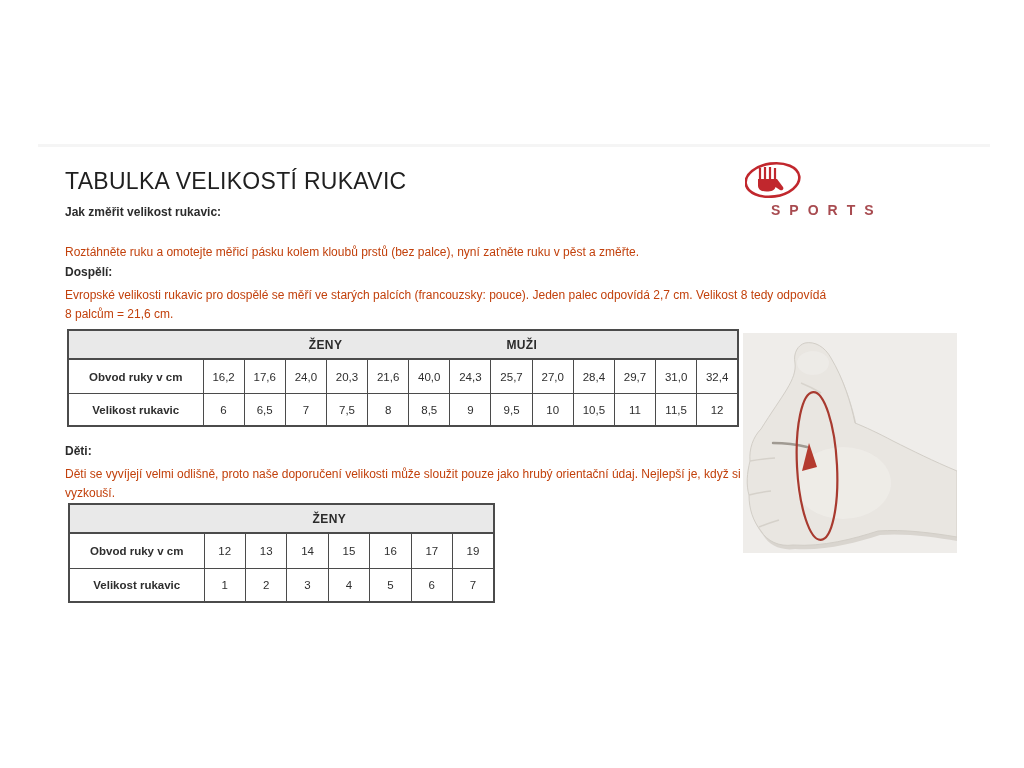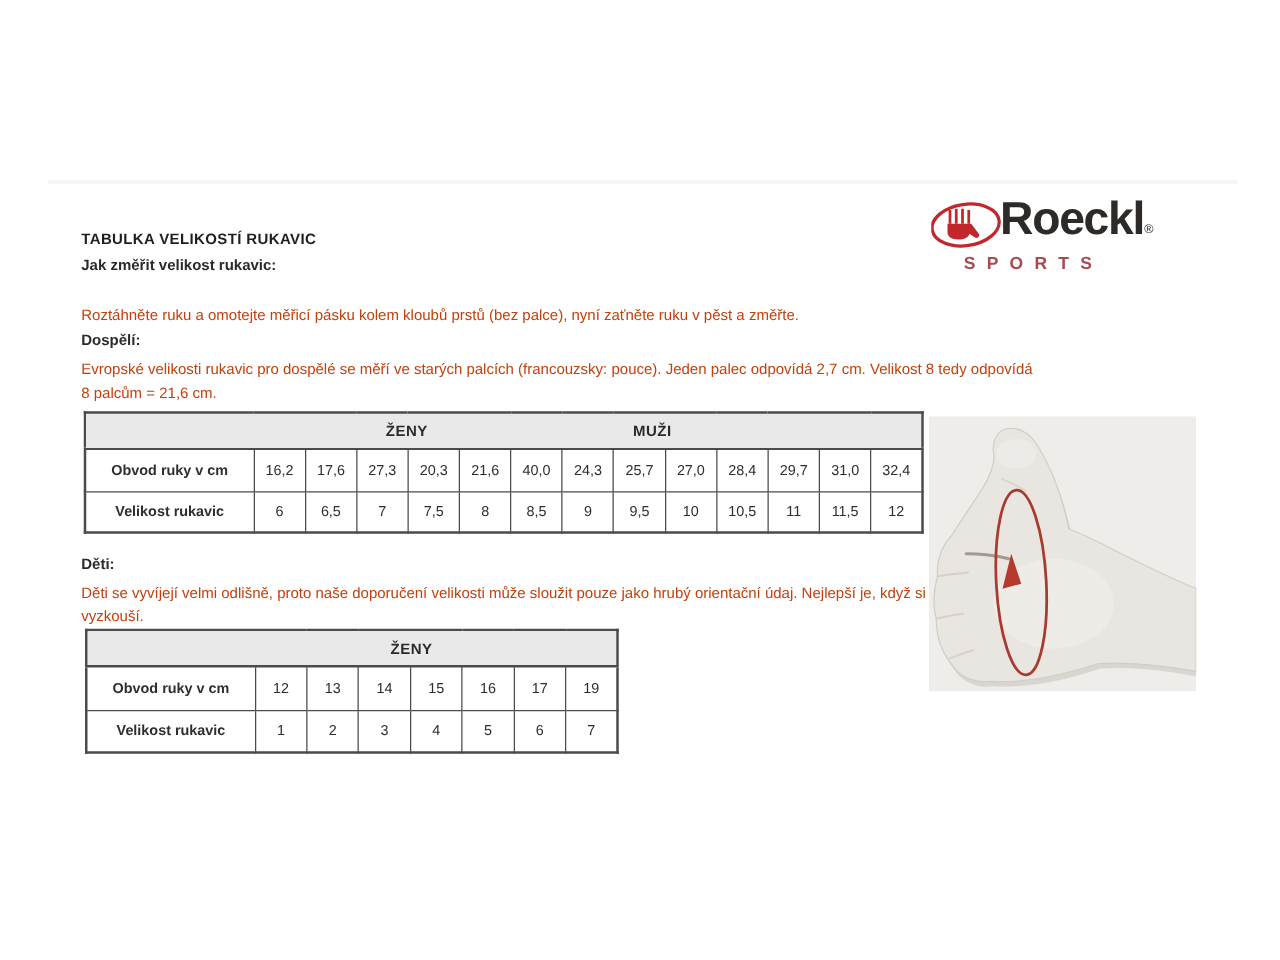--- a/index.html
+++ b/index.html
@@ -4,21 +4,21 @@
 <style>
   html,body{margin:0;padding:0;}
   body{width:1024px;height:768px;background:#ffffff;position:relative;overflow:hidden;
        font-family:"Liberation Sans",sans-serif;}
   .abs{position:absolute;}
 
   
   .top-divider{left:38px;top:144px;width:952px;height:3px;background:#f5f5f5;}
 
   
-  .page-title{left:65px;top:184px;font-size:12px;font-weight:bold;color:#1f1f1f;letter-spacing:.3px;}
+  .page-title{left:65px;top:168px;font-size:23px;font-weight:normal;color:#1f1f1f;letter-spacing:.3px;}
   .sec-head{font-size:12px;font-weight:bold;color:#2b2b2b;}
   .body-text{font-size:12px;color:#c2410c;line-height:18.5px;}
   .body-text div{white-space:nowrap;}
 
   
   .logo{left:745px;top:152px;width:220px;height:70px;}
   .logo-word{position:absolute;left:55px;top:2px;font-size:37px;font-weight:bold;color:#2d2a28;letter-spacing:-1px;}
   .logo-reg{font-size:10px;font-weight:normal;vertical-align:1px;color:#2d2a28;}
   .logo-sub{position:absolute;left:26px;top:50px;font-size:14px;font-weight:bold;color:#a84b50;letter-spacing:9px;}
 
@@ -48,21 +48,20 @@
   <svg width="58" height="48" viewBox="0 0 58 48" class="abs" style="left:0;top:6px;">
     <ellipse cx="27.5" cy="22" rx="27" ry="16.5" fill="none" stroke="#c1272d" stroke-width="2.6" transform="rotate(-8 27.5 22)"></ellipse>
     <g fill="none" stroke="#c1272d" stroke-width="2.2">
       <line x1="15" y1="10" x2="15" y2="21"></line>
       <line x1="20" y1="9" x2="20" y2="21"></line>
       <line x1="25" y1="9" x2="25" y2="21"></line>
       <line x1="30" y1="10" x2="30" y2="21"></line>
     </g>
     <path d="M13,21 h19 l6,8 c1.4,2 -1,4.2 -3,3 l-4.5,-3 c-0.5,3 -4,4.6 -9,4.6 c-5.5,0 -8.5,-2.6 -8.5,-5.6 z" fill="#c1272d"></path>
   </svg>
-  <div class="logo-word"><span>Roeckl</span><span class="logo-reg">®</span></div>
   <div class="logo-sub">SPORTS</div>
 </div>
 
 <div class="abs page-title">TABULKA VELIKOSTÍ RUKAVIC</div>
 
 <div class="abs sec-head" style="left:65px;top:205px;">Jak změřit velikost rukavic:</div>
 <div class="abs body-text" style="left:65px;top:243px;">
     <div>Roztáhněte ruku a omotejte měřicí pásku kolem kloubů prstů (bez palce), nyní zaťněte ruku v pěst a změřte.</div>
   </div>
 
@@ -81,21 +80,21 @@
       <tr class="ghead-row">
         <td colspan="14">
           <span class="gh" style="left: 38.4%;">ŽENY</span>
           <span class="gh" style="left: 66%; margin-left: 12px;">MUŽI</span>
         </td>
       </tr>
       <tr class="r-obvod">
         <td class="rlabel">Obvod ruky v cm</td>
         <td>16,2</td>
         <td>17,6</td>
-        <td>27,3</td>
+        <td>24,0</td>
         <td>20,3</td>
         <td>21,6</td>
         <td>40,0</td>
         <td>24,3</td>
         <td>25,7</td>
         <td>27,0</td>
         <td>28,4</td>
         <td>29,7</td>
         <td>31,0</td>
         <td>32,4</td>

